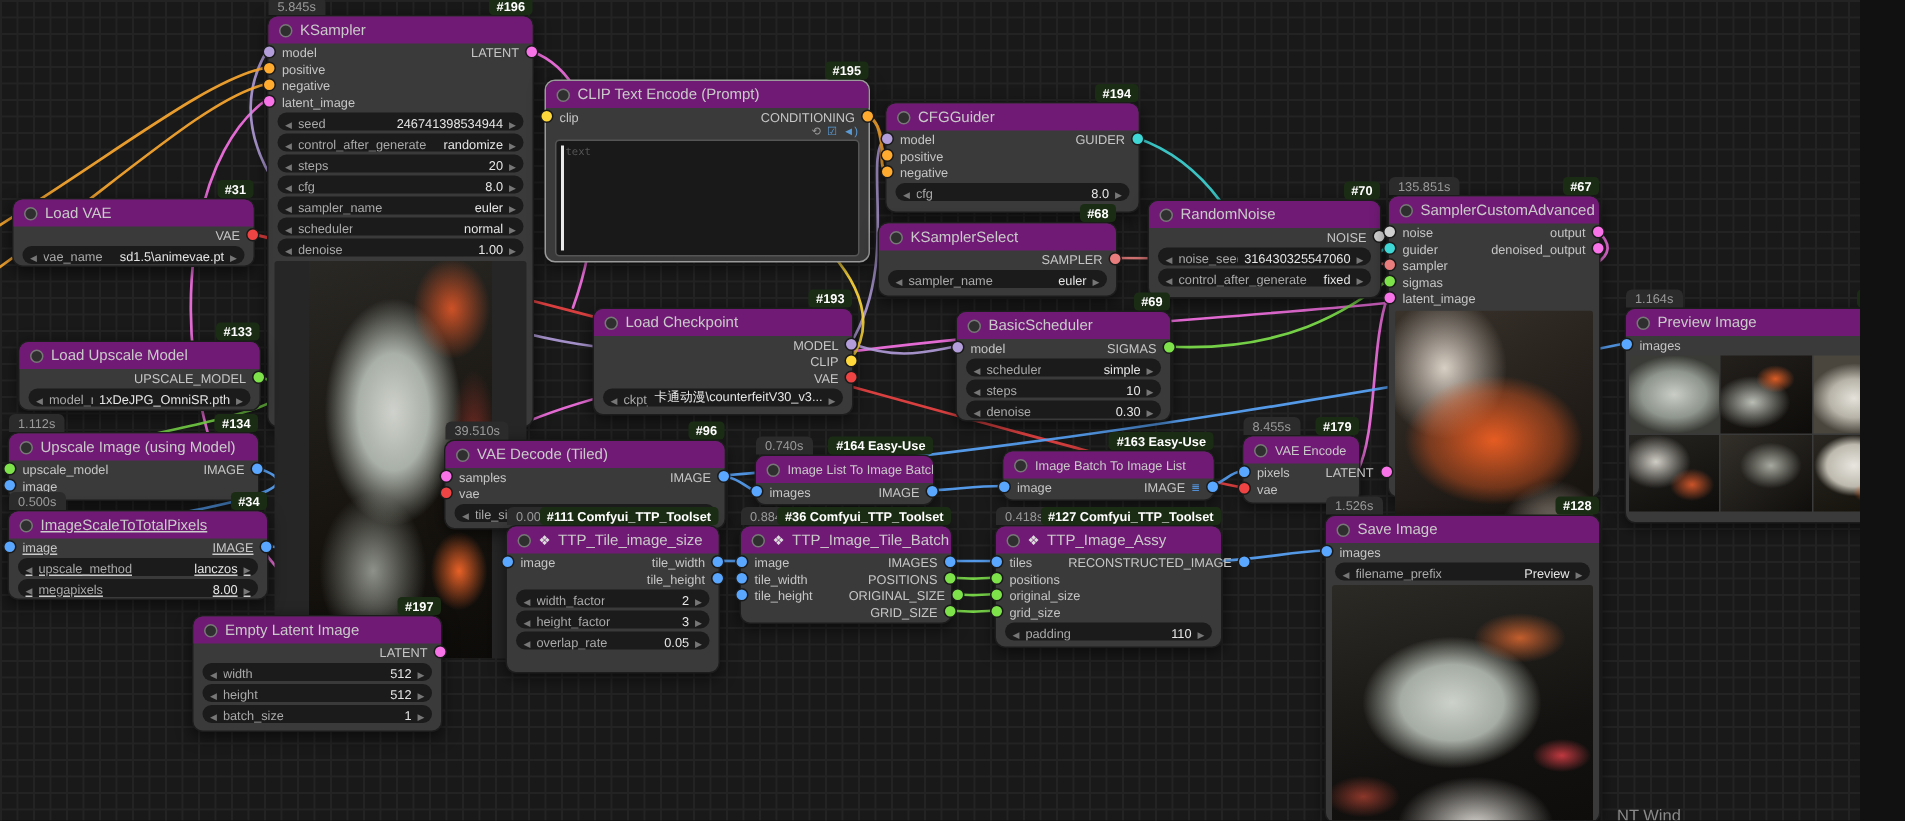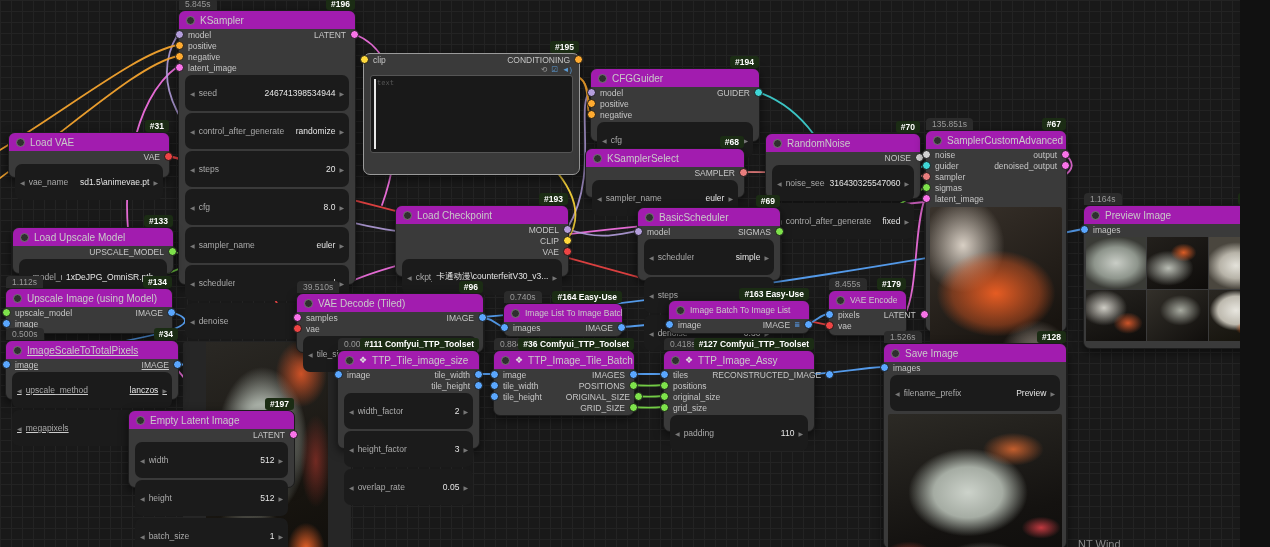--- a/index.html
+++ b/index.html
@@ -13,36 +13,36 @@
       linear-gradient(90deg,#2a2a2a 1px, transparent 1px);
     background-size:11px 11px,11px 11px,110px 110px,110px 110px;}
   #wires{position:absolute;left:0;top:0;z-index:1;pointer-events:none;}
   #canvas{position:absolute;left:0;top:0;width:100%;height:100%;z-index:2;}
   .node{position:absolute;background:#3a3a3a;border:1px solid #1c1c1c;border-radius:7px;
     box-shadow:0 3px 10px rgba(0,0,0,.55);color:#ccc;}
   .node.selected{border:1px solid #9a9a9a;}
   .node.note{background:#4a4028;border:2px solid #8a7448;}
   .node.note .titlebar{background:#6b5c39;color:#ddd;}
   .titlebar{height:18px;display:flex;align-items:center;gap:5px;padding:0 7px;
-    background:#a21caf;border-radius:6px 6px 0 0;font-size:10px;color:#c9c9c9;white-space:nowrap;overflow:hidden;}
+    background:#701a75;border-radius:6px 6px 0 0;font-size:10px;color:#c9c9c9;white-space:nowrap;overflow:hidden;}
   .cdot{width:7px;height:7px;border-radius:50%;border:1.5px solid #777;flex:0 0 auto;background:#2f2f2f;}
   .ticon{color:#ddd;font-size:9px;}
   .badge-id{position:absolute;top:-13px;right:0;background:#1b2c14;color:#fff;
     font-size:8.5px;font-weight:bold;padding:1px 5px;border-radius:3px;white-space:nowrap;}
   .badge-time{position:absolute;top:-13px;left:0;background:#2b2b2b;color:#9a9a9a;
     font-size:8.5px;padding:1px 6px;border-radius:4px 4px 0 0;white-space:nowrap;}
   .prow{height:11px;display:flex;justify-content:flex-start;align-items:center;
     font-size:8.5px;padding:0 0;position:relative;gap:24px;}
   .pin,.pout{display:flex;align-items:center;gap:4px;color:#c6c6c6;white-space:nowrap;}
   .pout{margin-left:auto;}
   .pdot{width:7px;height:7px;border-radius:50%;flex:0 0 auto;border:1px solid #1a1a1a;}
   .pin .pdot{margin-left:-4px;}
   .pout .pdot{margin-right:-4px;}
   .widget{height:12px;margin:2px 6px;background:#1b1b1b;border-radius:7px;
-    display:flex;align-items:center;font-size:8.5px;color:#aaa;padding:12px 5px;gap:4px;}
+    display:flex;align-items:flex-end;font-size:8.5px;color:#aaa;padding:0 5px;gap:4px;}
   .widget .arr{color:#777;font-size:6px;flex:0 0 auto;}
   .widget .wlabel{overflow:hidden;white-space:nowrap;}
   .widget .wvalue{margin-left:auto;color:#e6e6e6;white-space:nowrap;}
   .textwrap{margin:1px 6px 6px 6px;}
   .iconrow{display:flex;justify-content:flex-end;gap:4px;font-size:7.5px;height:9px;align-items:center;margin:0 7px;}
   .icon-gray{color:#9a9a9a;} .icon-blue{color:#5b9bd5;}
   .textbox{position:relative;height:76px;background:#191919;border:1px solid #555;border-radius:3px;}
   .textbox .ph{position:absolute;left:6px;top:3px;color:#555;font-family:"DejaVu Sans Mono",monospace;font-size:7px;}
   .textbox .caret{position:absolute;left:3px;top:3px;bottom:3px;width:1.5px;background:#e8e8e8;}
   .preview{margin:3px 4px 4px 4px;background:#262626;border-radius:2px;display:flex;justify-content:center;align-items:stretch;overflow:hidden;}
@@ -200,20 +200,24 @@
           <span class="wlabel">denoise</span>
           <span class="wvalue">1.00</span>
           <span class="arr">▶</span>
         </div>
         <div class="preview" style="height: 265px;">
           <div class="art art-main" style="width: 122px; flex: 0 0 auto;"></div>
         </div>
       </div>
       <div class="node selected" style="left: 363px; top: 53px; width: 215px; height: 120px;">
         <div class="badge-id">#195</div>
+        <div class="titlebar">
+          <span class="cdot"></span>
+          <span>CLIP Text Encode (Prompt)</span>
+        </div>
         <div class="prow">
           <span class="pin">
             <span class="pdot" style="background: rgb(255, 217, 59);"></span>
             <span>clip</span>
           </span>
           <span class="pout">
             <span>CONDITIONING</span>
             <span class="pdot" style="background: rgb(255, 171, 48);"></span>
           </span>
         </div>

